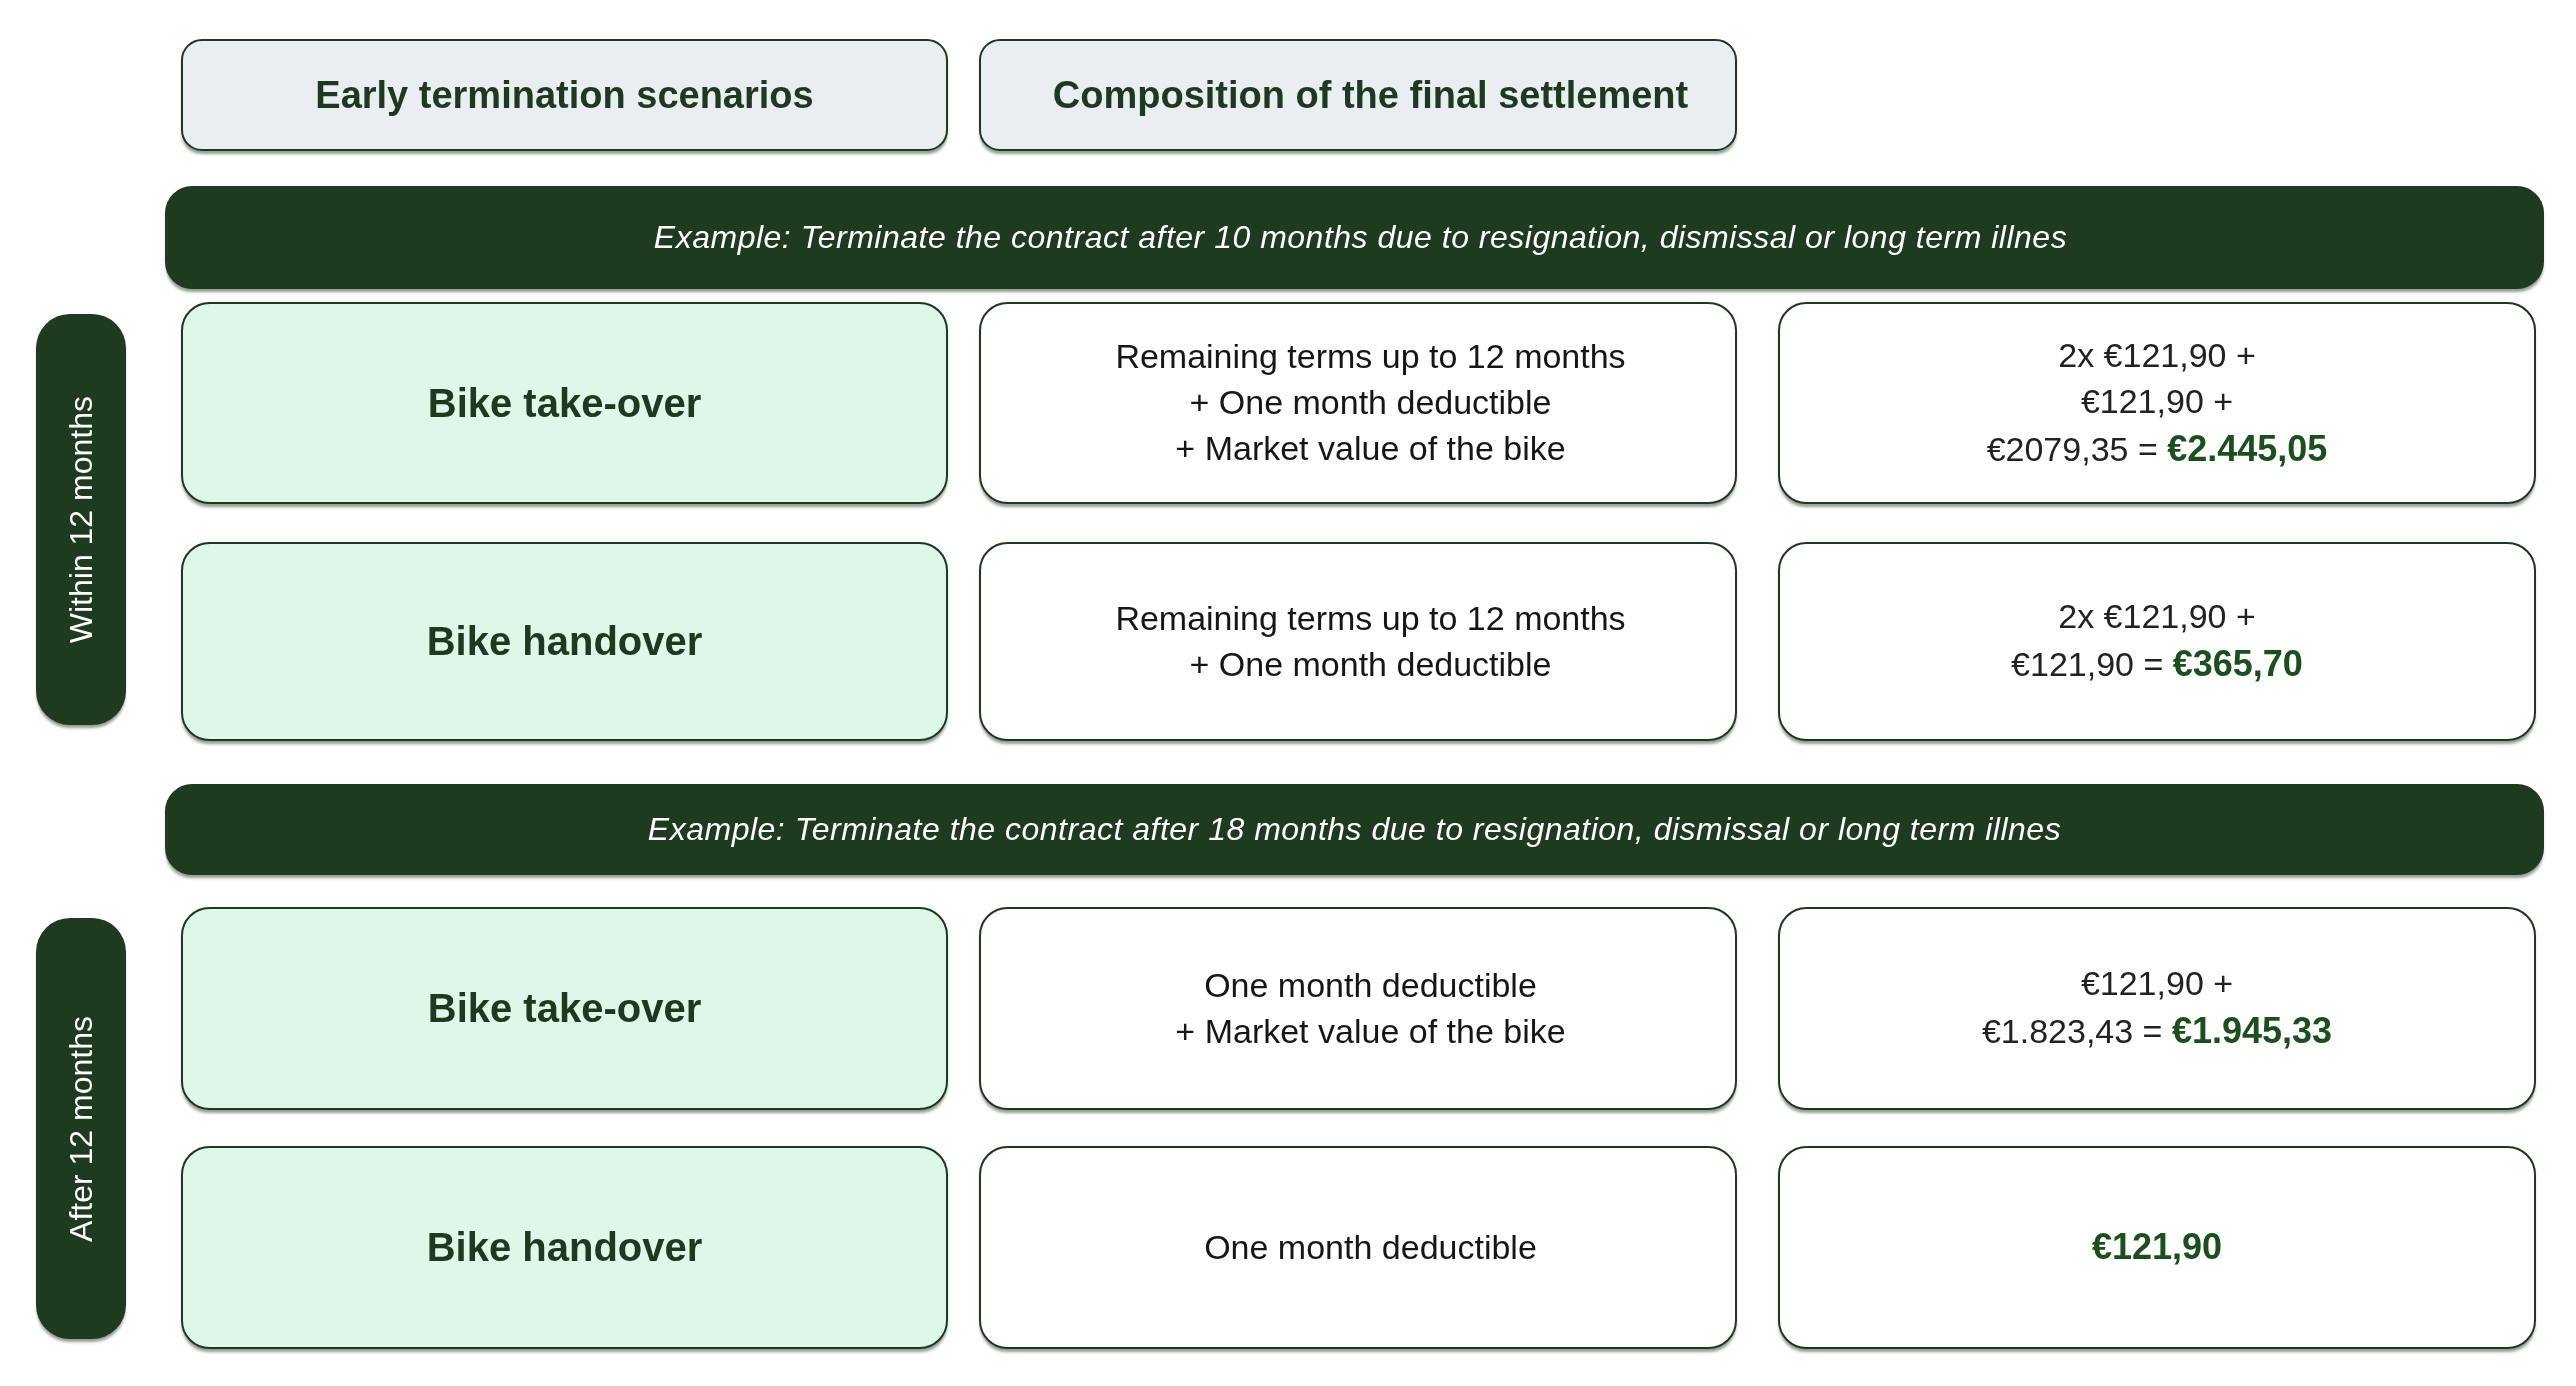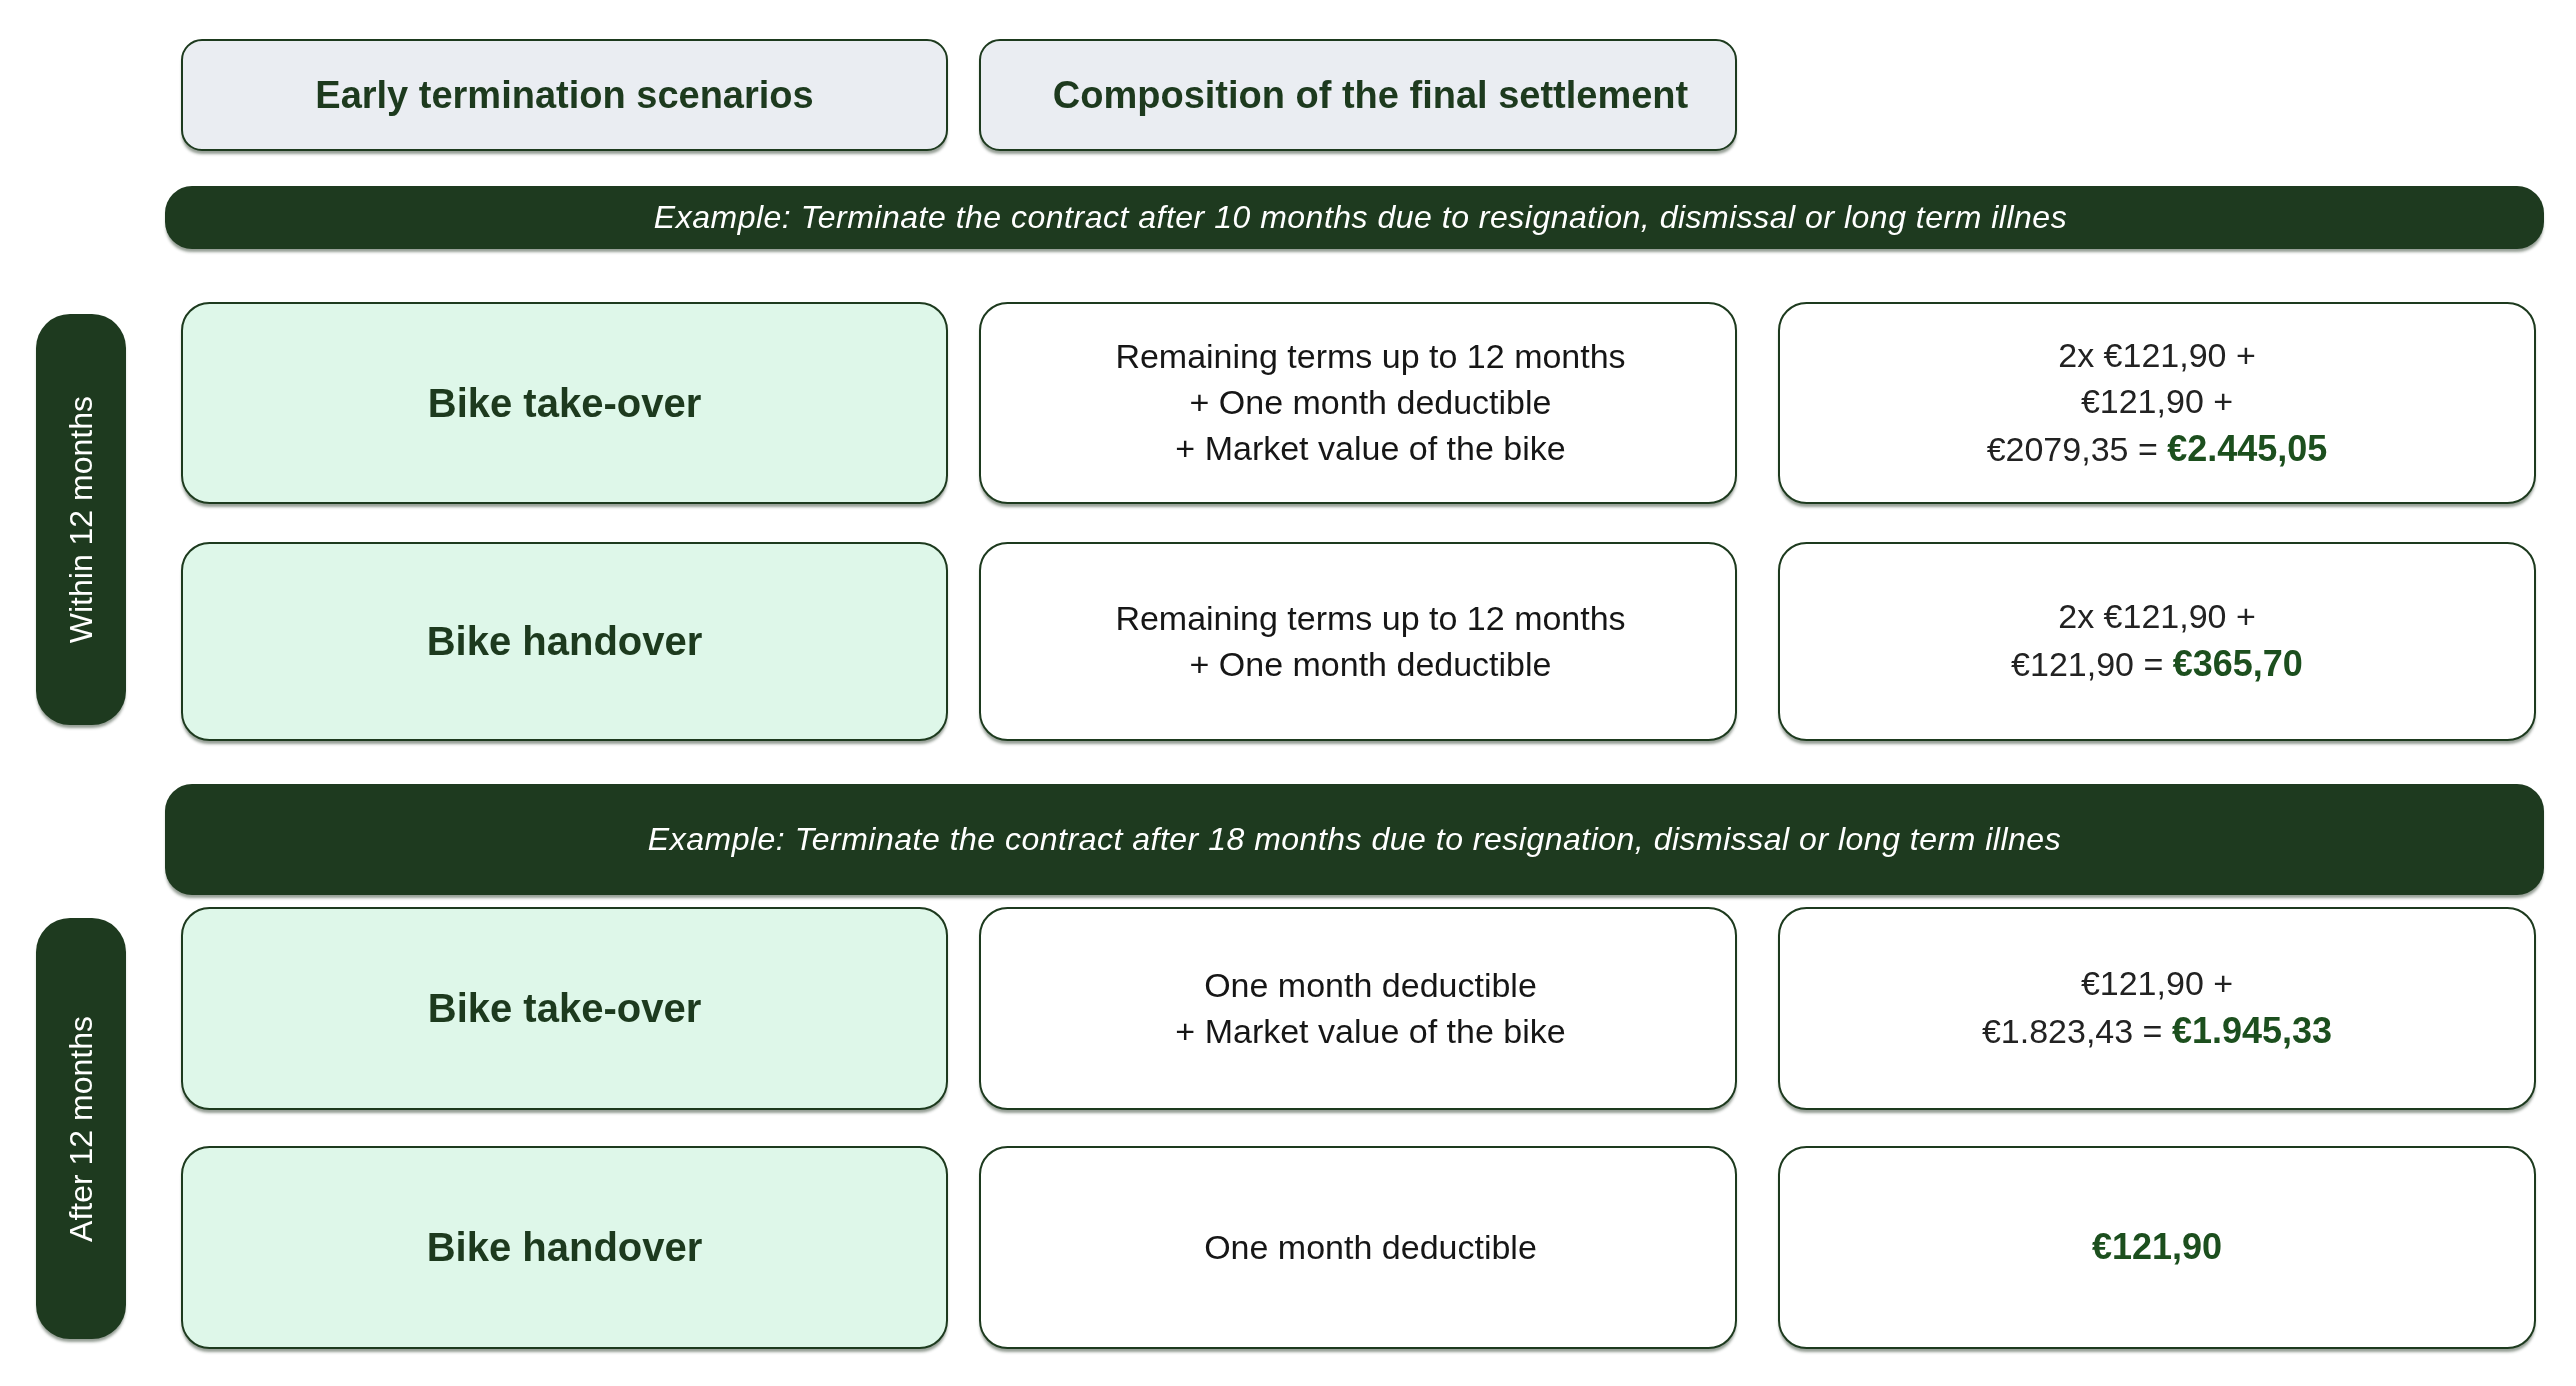--- a/index.html
+++ b/index.html
@@ -44,22 +44,22 @@
     left: 165px;
     width: 2379px;
     background: #1e3a1f;
     border-radius: 27px;
     color: #ffffff;
     font-style: italic;
     font-size: 32px;
     letter-spacing: 0.5px;
     box-shadow: 0 4.8px 2.9px -1.9px rgba(20, 40, 20, 0.45);
   }
-  .banner-1 { top: 186px; height: 63px; padding-left: 12px; }
-  .banner-2 { top: 784px; height: 111px; }
+  .banner-1 { top: 186px; height: 103px; padding-left: 12px; }
+  .banner-2 { top: 784px; height: 91px; }
 
   
   .side-label {
     left: 36px;
     width: 90px;
     background: #1e3a1f;
     border-radius: 34px;
     color: #ffffff;
     font-size: 32px;
     box-shadow: 0 4.8px 2.9px -1.9px rgba(20, 40, 20, 0.45);

